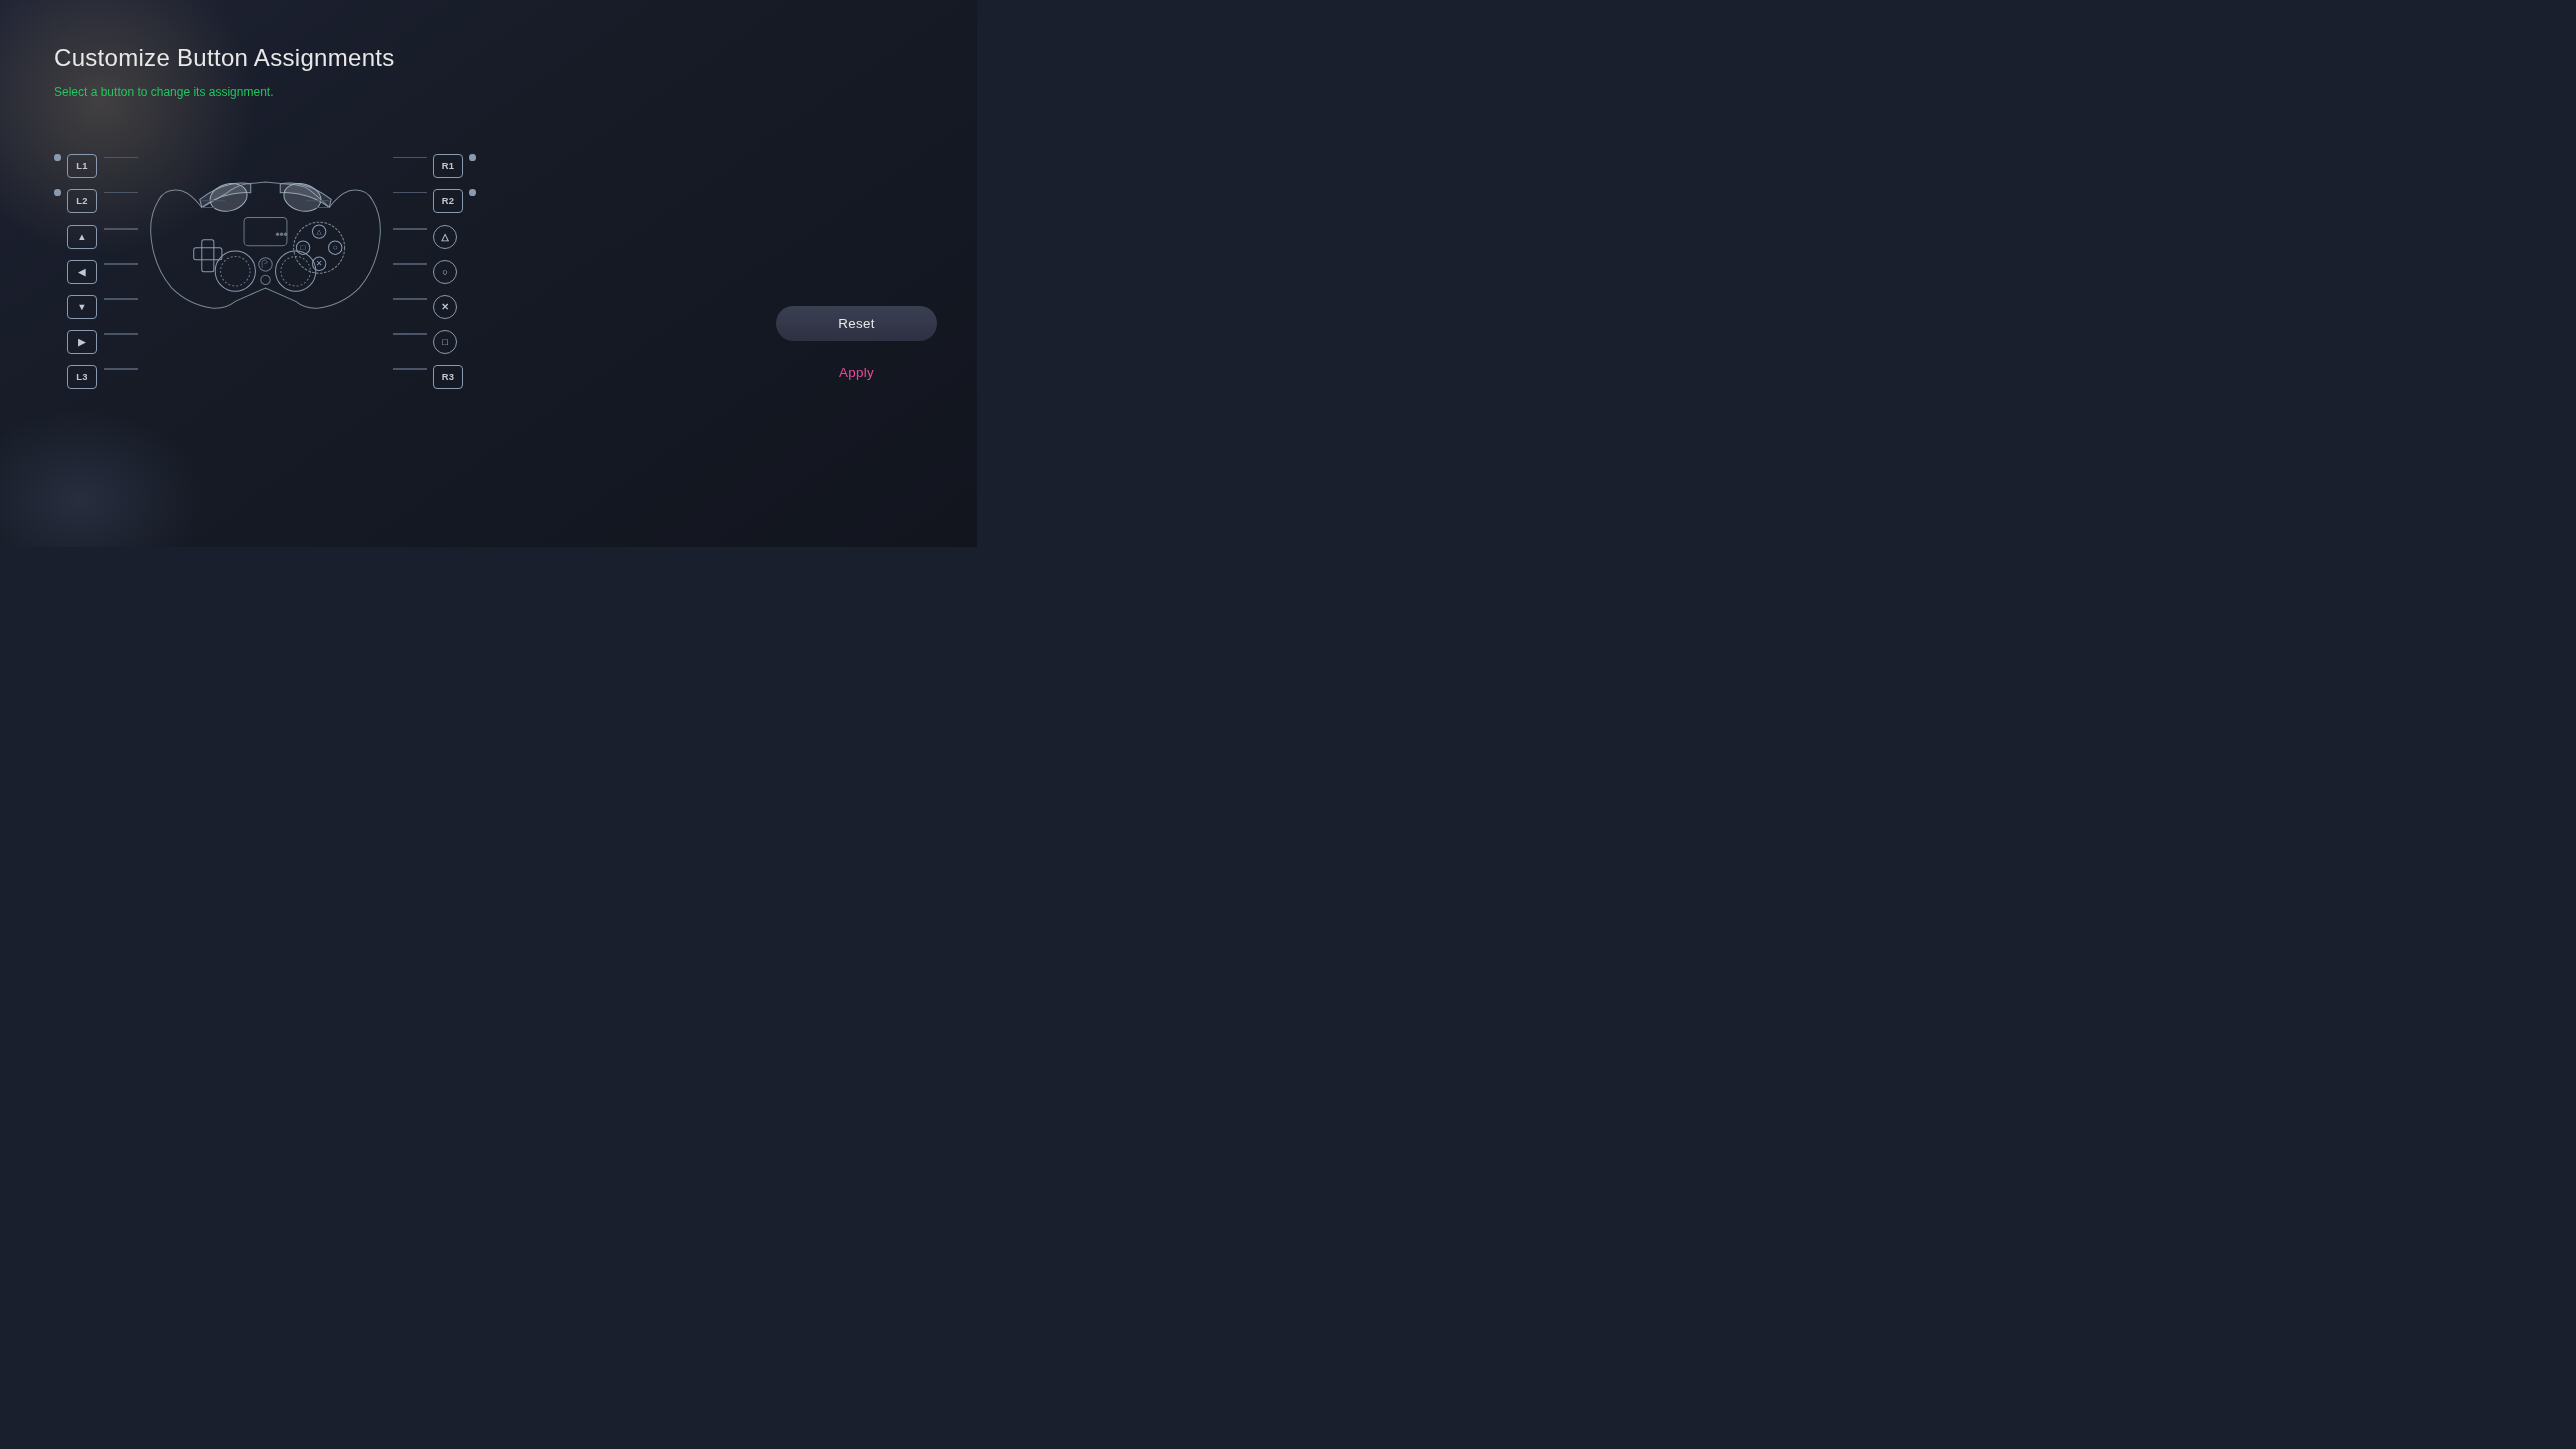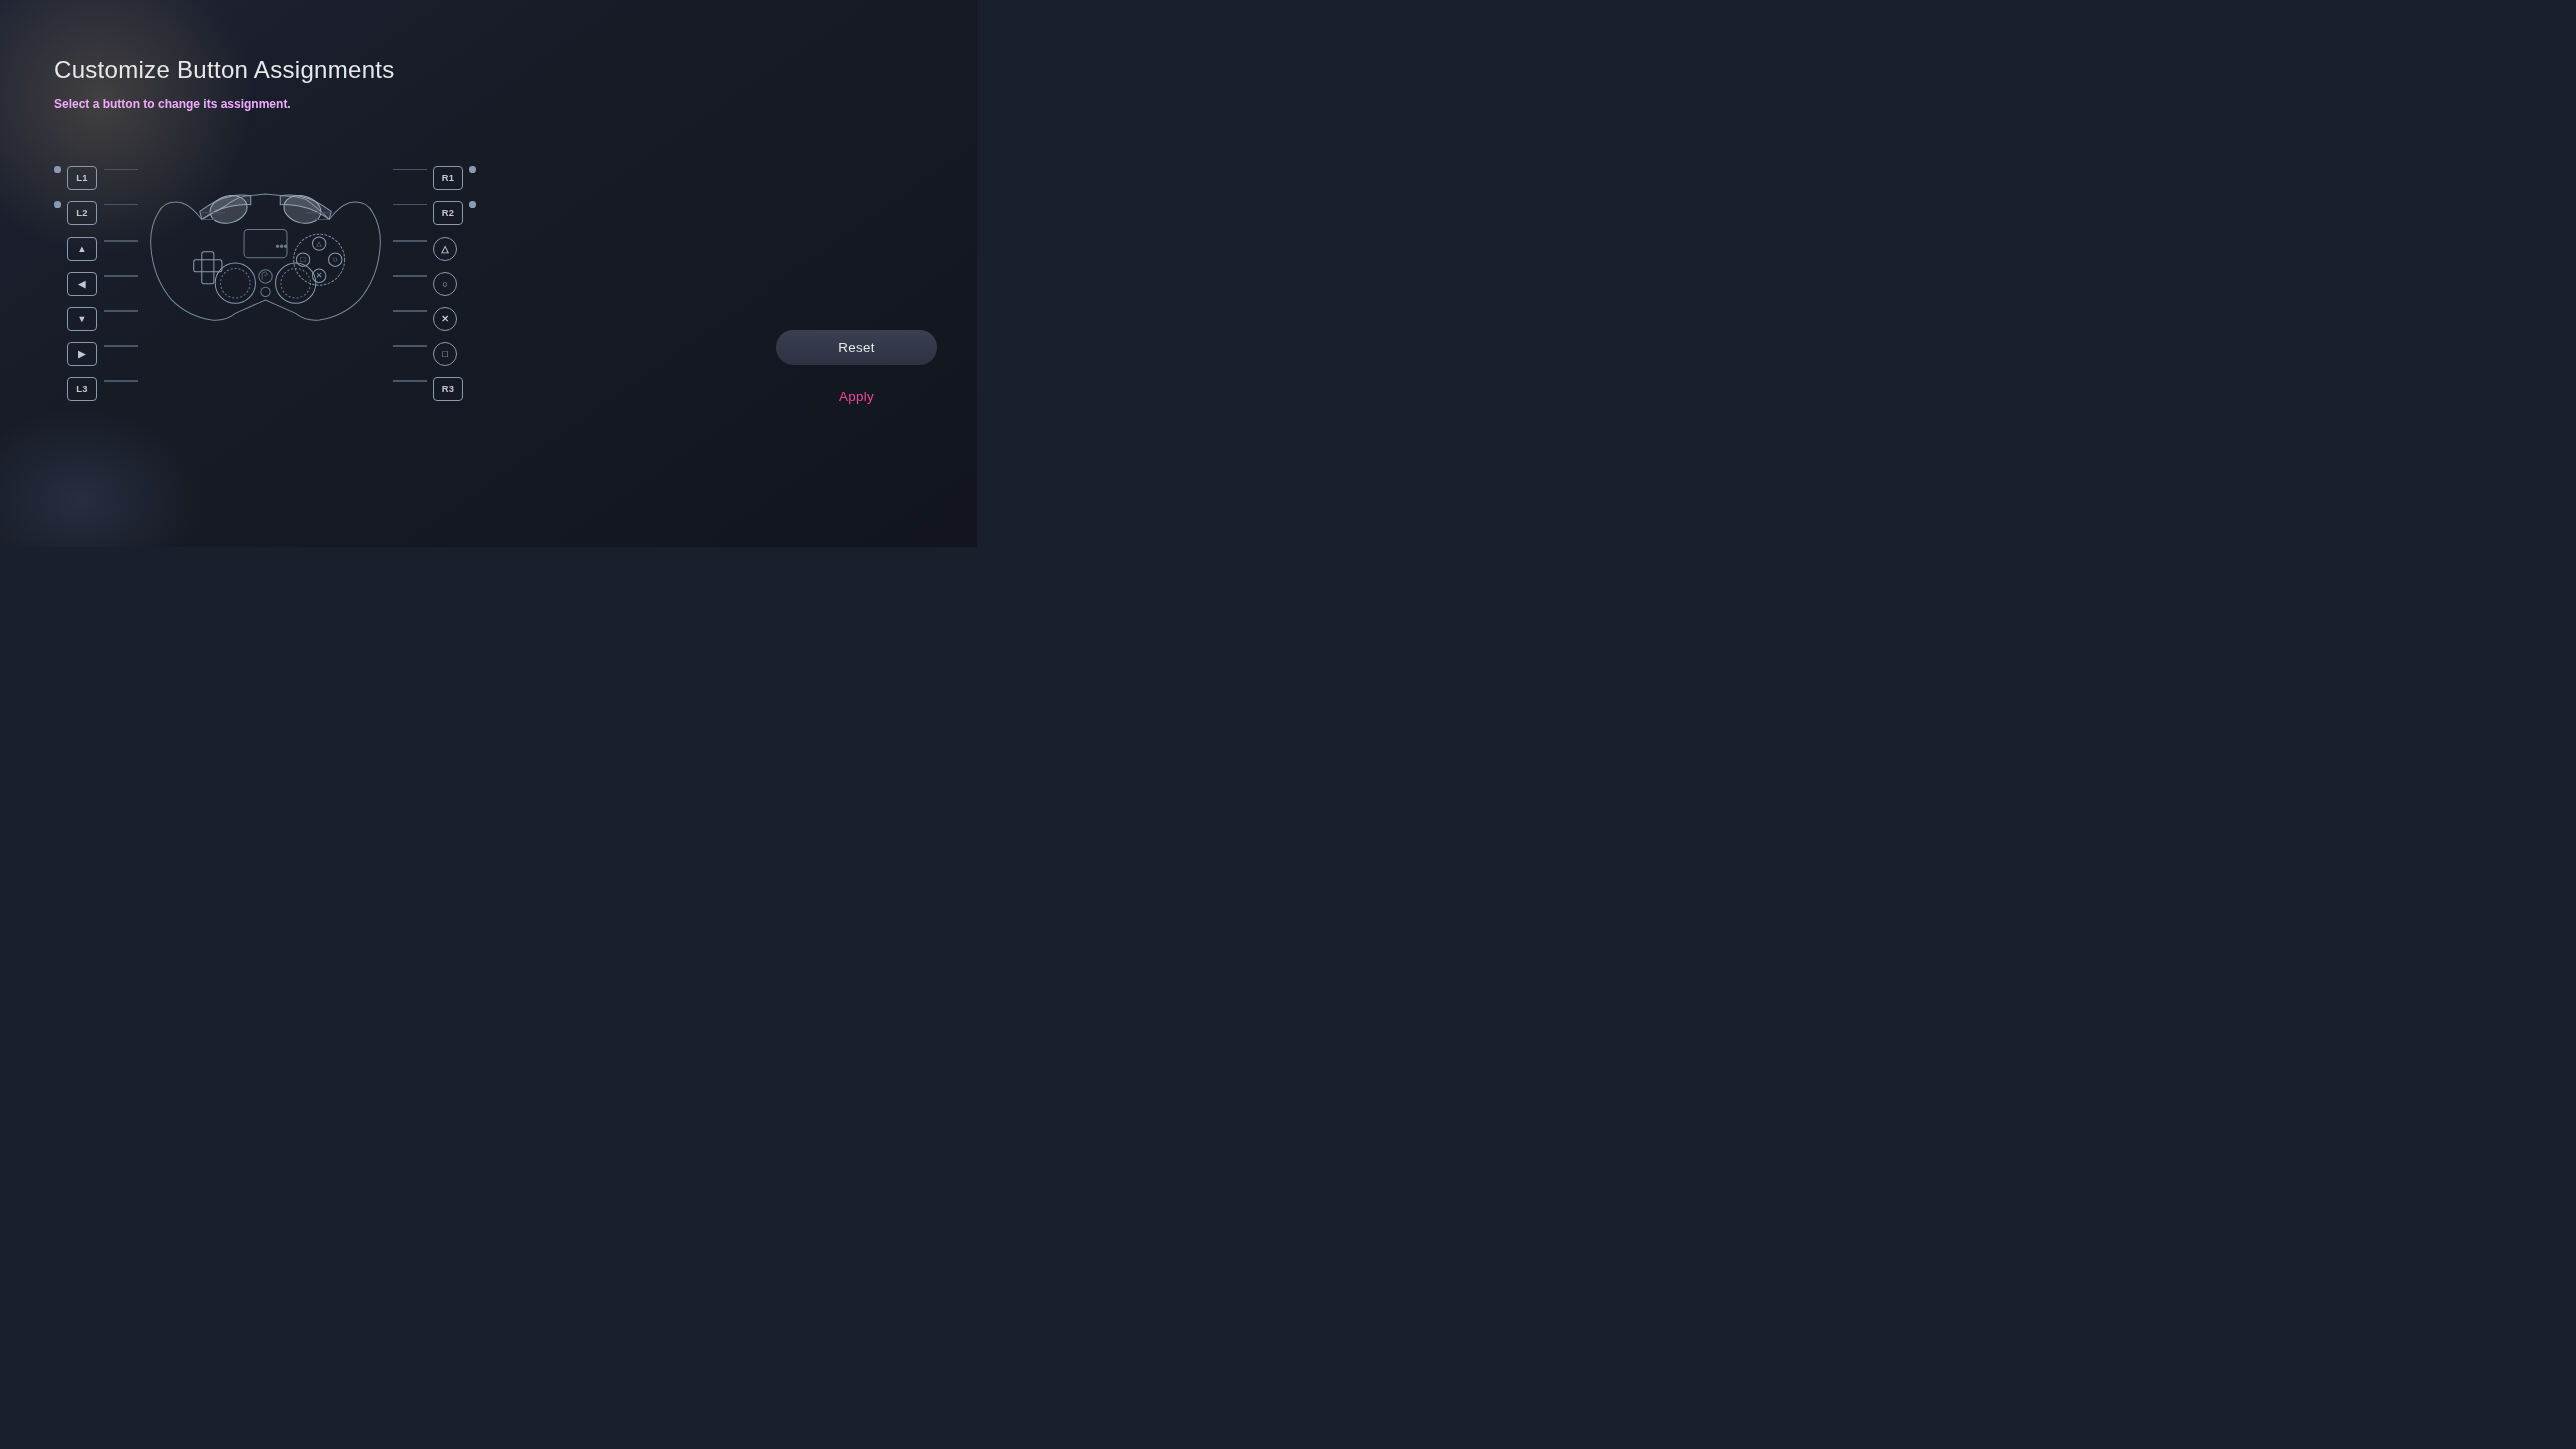--- a/index.html
+++ b/index.html
@@ -35,35 +35,35 @@
     }
     .bg-base {
       position: absolute;
       inset: 0;
       background: linear-gradient(145deg, #1e2233 0%, #161b26 40%, #12151e 100%);
     }
 
     .page {
       position: relative;
       z-index: 1;
-      padding: 56px 54px;
+      padding: 44px 54px;
     }
 
     .page-title {
       font-size: 24px;
       font-weight: 300;
       color: #e8e8e8;
       margin-bottom: 13.4px;
       letter-spacing: 0.3px;
     }
 
     .page-subtitle {
       font-size: 12px;
-      color: #f0abfc;
-      font-weight: 700;
+      color: #22c55e;
+      font-weight: 400;
       margin-bottom: 34px;
     }
 
     
     .left-buttons {
       display: flex;
       flex-direction: column;
       gap: 0;
       padding-top: 6.7px;
       z-index: 2;

